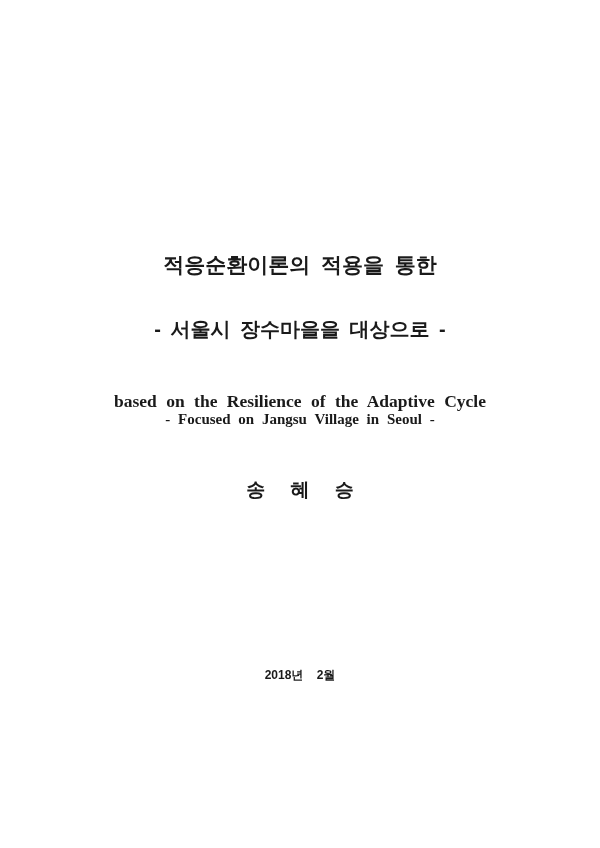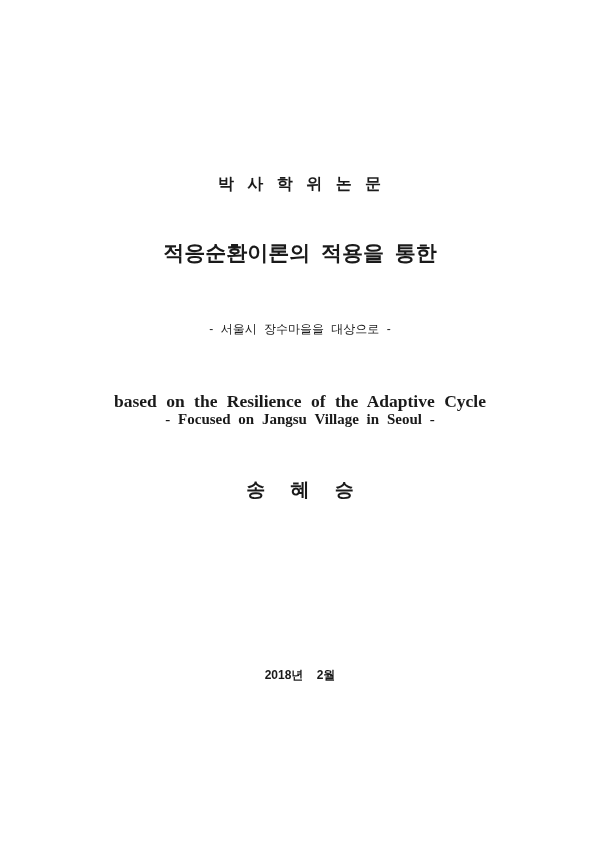--- a/index.html
+++ b/index.html
@@ -21,21 +21,21 @@
     font-size: 16px; font-weight: bold;
     letter-spacing: 1px; word-spacing: 7px;
   }
   .ko-title {
     top: 248px; line-height: 33px;
     font-size: 21px; font-weight: bold;
     word-spacing: 5px;
   }
   .ko-subtitle {
     top: 318px; line-height: 22px;
-    font-size: 12px; font-weight: normal;
+    font-size: 20px; font-weight: bold;
     word-spacing: 4px;
   }
   .en-title {
     top: 368px; line-height: 22px;
     font-family: "Liberation Serif", serif;
     font-size: 17.5px; font-weight: bold;
     word-spacing: 5px;
   }
   .en-subtitle {
     top: 410px; line-height: 18px;
@@ -57,23 +57,22 @@
     top: 662px; line-height: 26px;
     font-size: 12px; font-weight: bold;
     word-spacing: 10px;
   }
 </style>
 </head>
 <body>
 
 <div class="page">
 
-  <div class="line degree-label">박 사 학 위 논 문</div>
 
-  <div class="line ko-title" style="top:236px">적응순환이론의 적용을 통한</div>
+  <div class="line ko-title" style="top:248px">적응순환이론의 적용을 통한</div>
 
 
   <div class="line ko-subtitle">- 서울시 장수마을을 대상으로 -</div>
 
 
   <div class="line en-title" style="top:390px">based on the Resilience of the Adaptive Cycle</div>
 
   <div class="line en-subtitle">- Focused on Jangsu Village in Seoul -</div>
 
   <div class="line author">송 혜 승</div>

